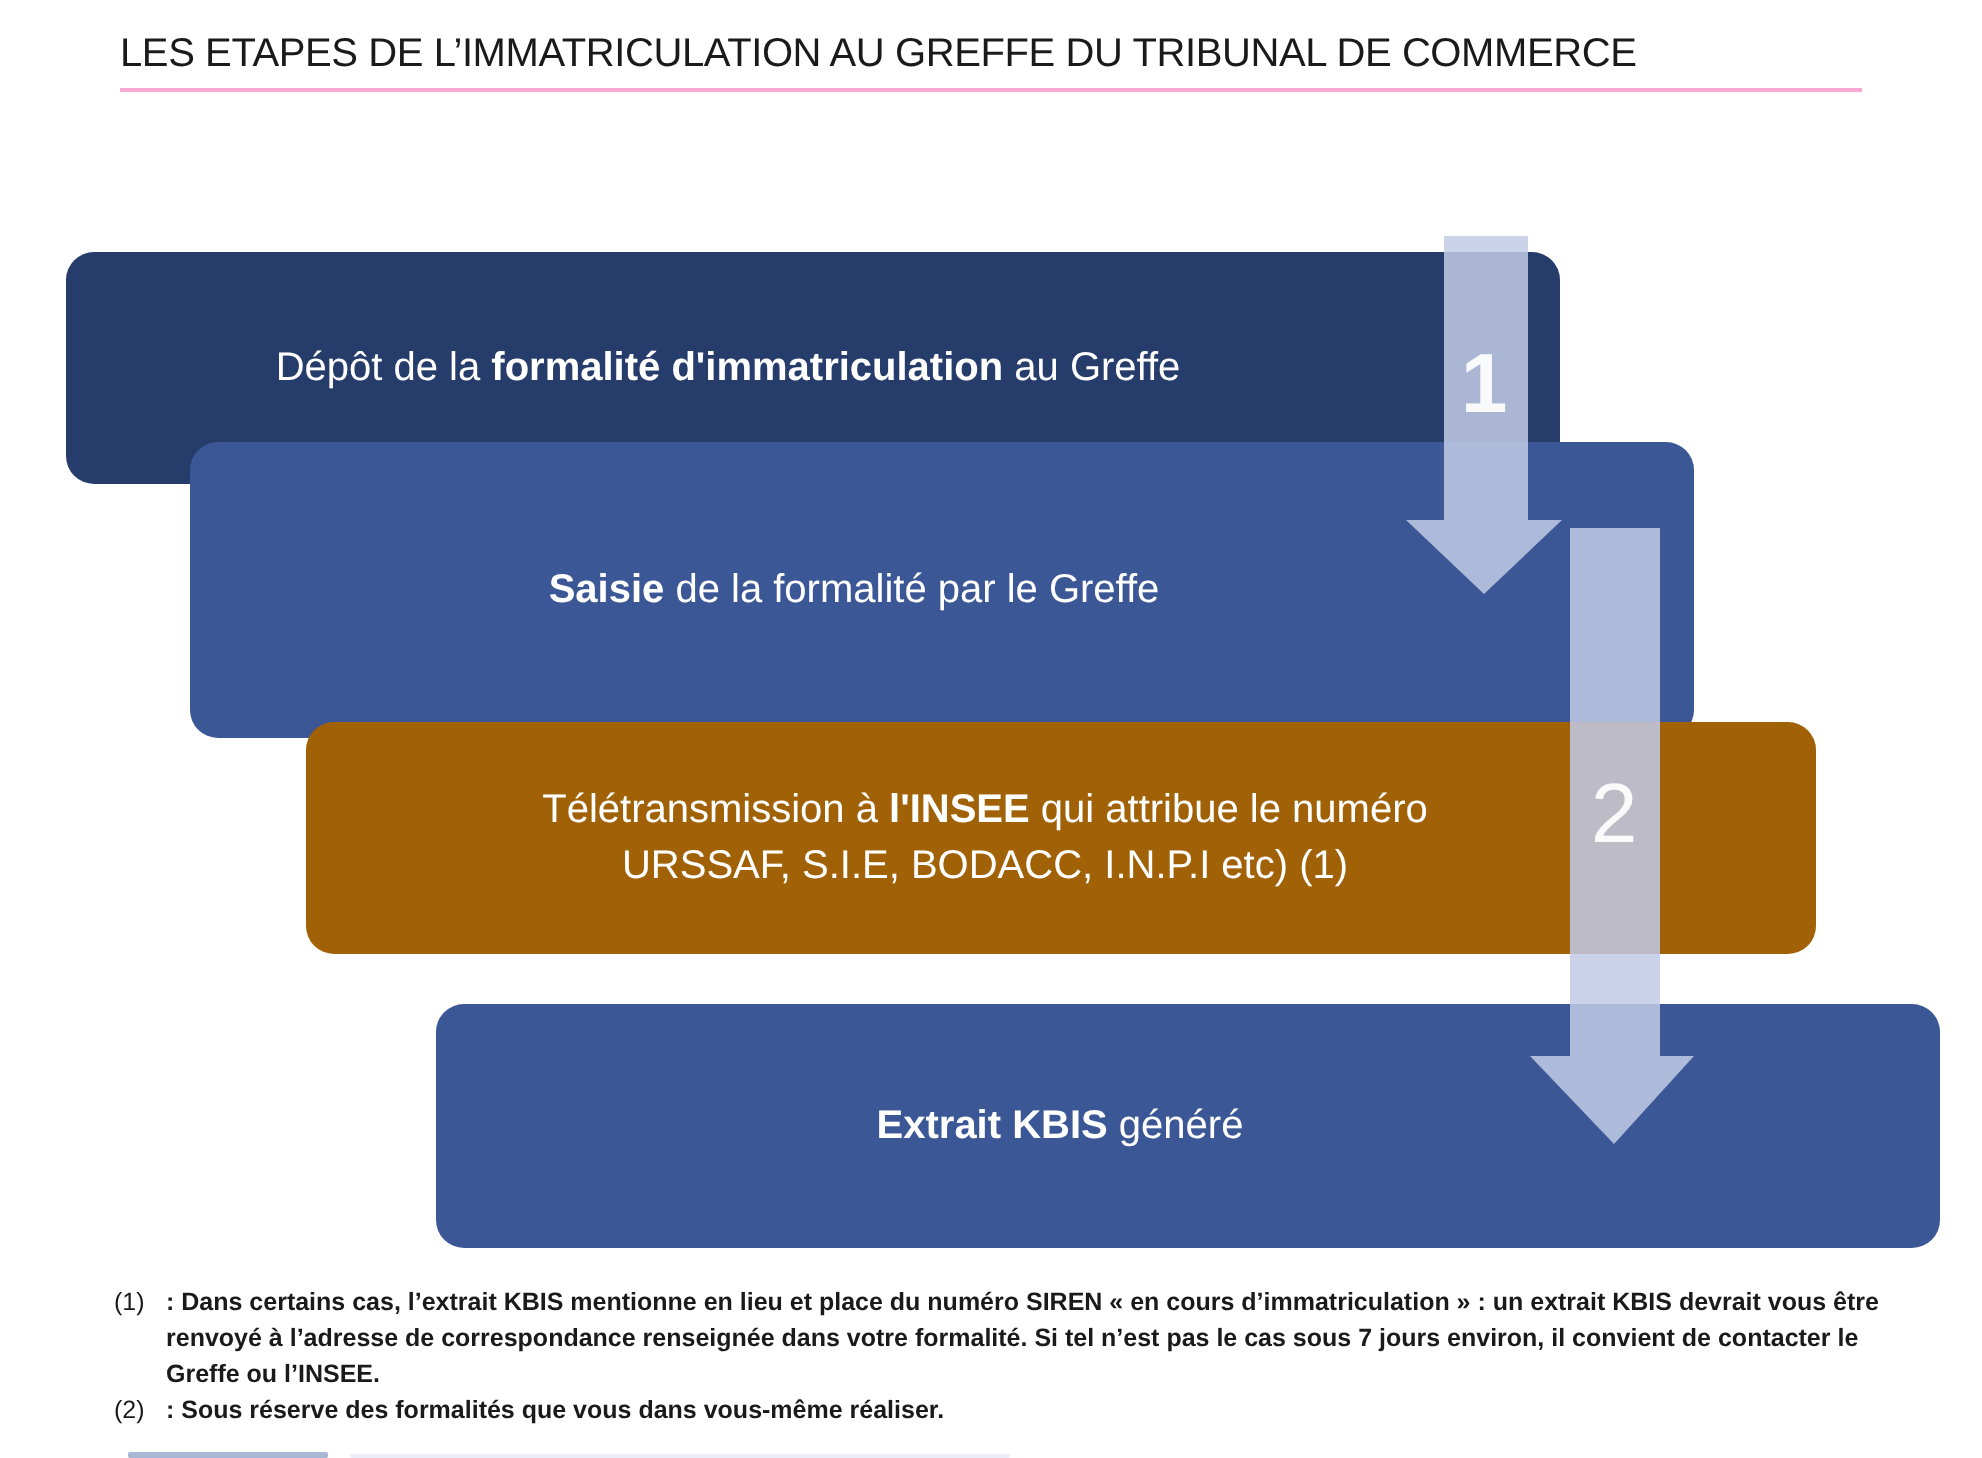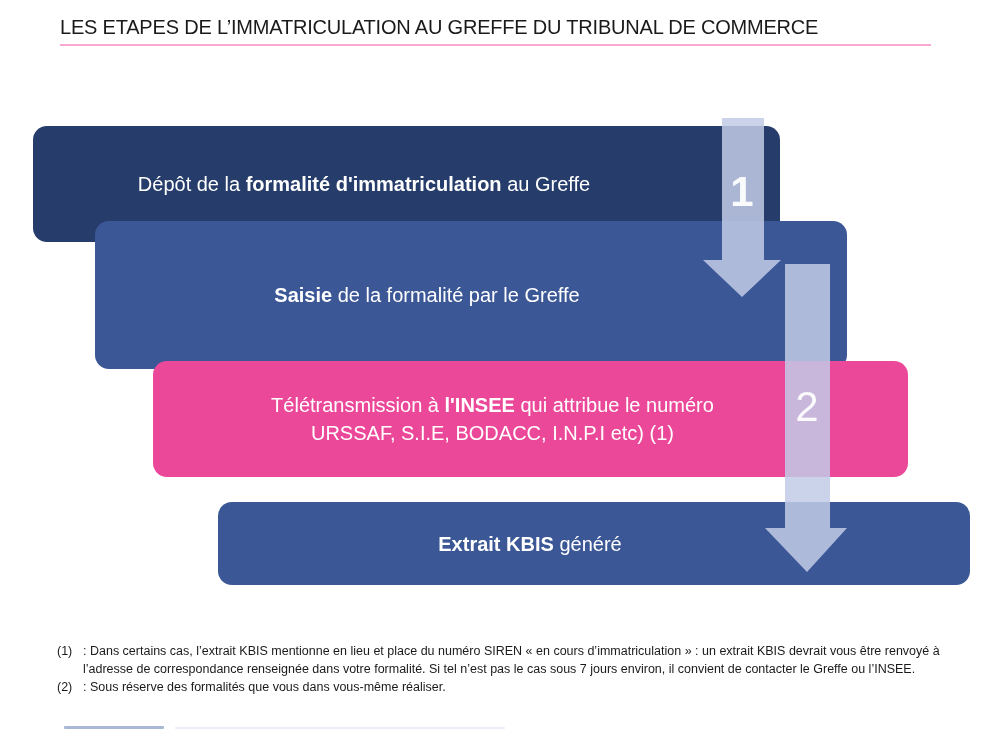--- a/index.html
+++ b/index.html
@@ -27,41 +27,41 @@
     color:#ffffff;
     display:flex;align-items:center;justify-content:center;
     text-align:center;
     font-size:20px;line-height:28px;
     z-index:1;
   }
   .step .step-text{width:100%;}
   .b{font-weight:700;}
   .step1{left:33px;top:78px;width:747px;height:116px;background:#263c6b;padding-right:85px;box-sizing:border-box;margin-top:48px;}
   .step2{left:95px;top:221px;width:752px;height:148px;background:#3b5796;padding-right:88px;box-sizing:border-box;}
-  .step3{left:153px;top:361px;width:755px;height:116px;background:#ec4899;padding-right:76px;box-sizing:border-box;}
-  .step4{left:218px;top:502px;width:752px;height:83px;background:#3b5796;padding-right:128px;box-sizing:border-box;}
+  .step3{left:153px;top:361px;width:755px;height:116px;background:#a16207;padding-right:76px;box-sizing:border-box;}
+  .step4{left:218px;top:502px;width:752px;height:122px;background:#3b5796;padding-right:128px;box-sizing:border-box;}
   
   .arrows-svg{position:absolute;left:0;top:0;z-index:5;pointer-events:none;}
   .arrow-label{
     position:absolute;z-index:6;
     width:44px;text-align:center;
     font-size:42px;line-height:44px;
     color:rgba(255,255,255,0.93);
     pointer-events:none;
   }
   .arrow-label-1{left:720px;top:170px;font-weight:700;}
   .arrow-label-2{left:785px;top:385px;font-weight:400;}
   
   .footnotes{
     position:absolute;left:57px;top:642px;width:888px;
     font-size:12.5px;line-height:18px;color:#1a1a1a;
   }
   .fn{display:flex;}
   .fn-marker{width:26px;flex:0 0 26px;}
-  .fn-text{flex:1;}
+  .fn-text{flex:1;font-weight:bold;}
   
   .bottom-frag-1{position:absolute;left:64px;top:726px;width:100px;height:3px;background:#7289bd;opacity:0.6;border-radius:1px;}
   .bottom-frag-2{position:absolute;left:175px;top:727px;width:330px;height:2px;background:#7289bd;opacity:0.14;border-radius:1px;}
 </style>
 </head>
 <body>
 
 <div id="canvas">
 
   <h1 class="title">LES ETAPES DE L’IMMATRICULATION AU GREFFE DU TRIBUNAL DE COMMERCE</h1>

